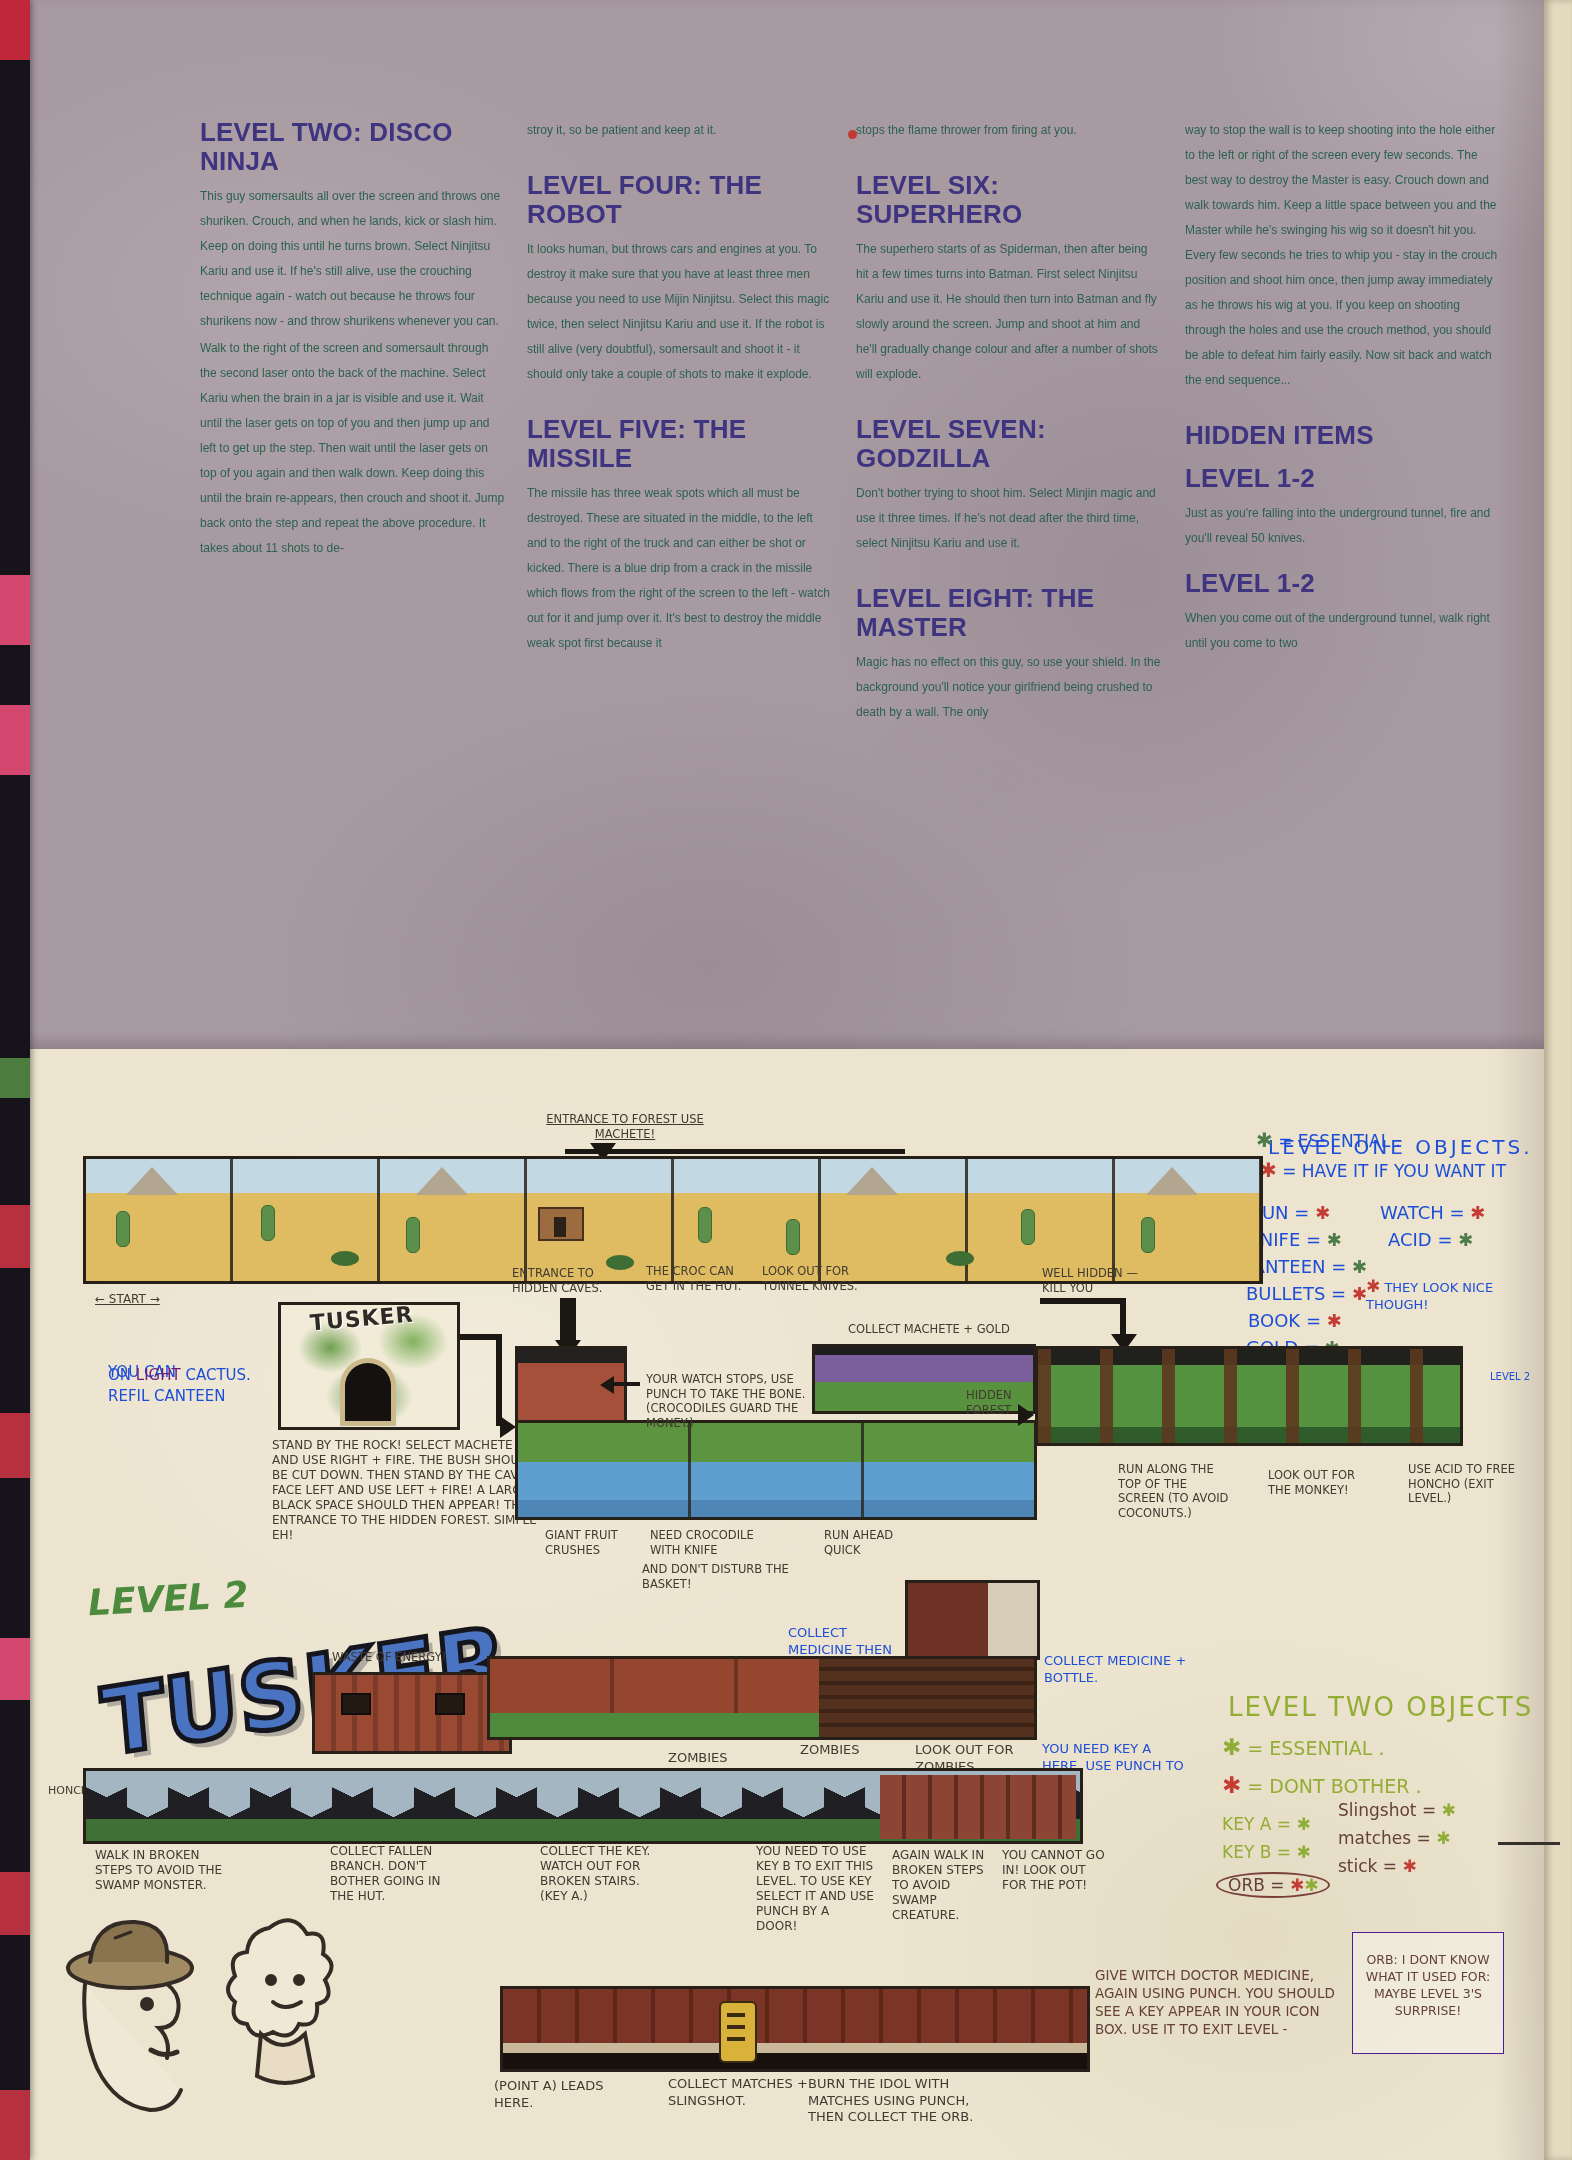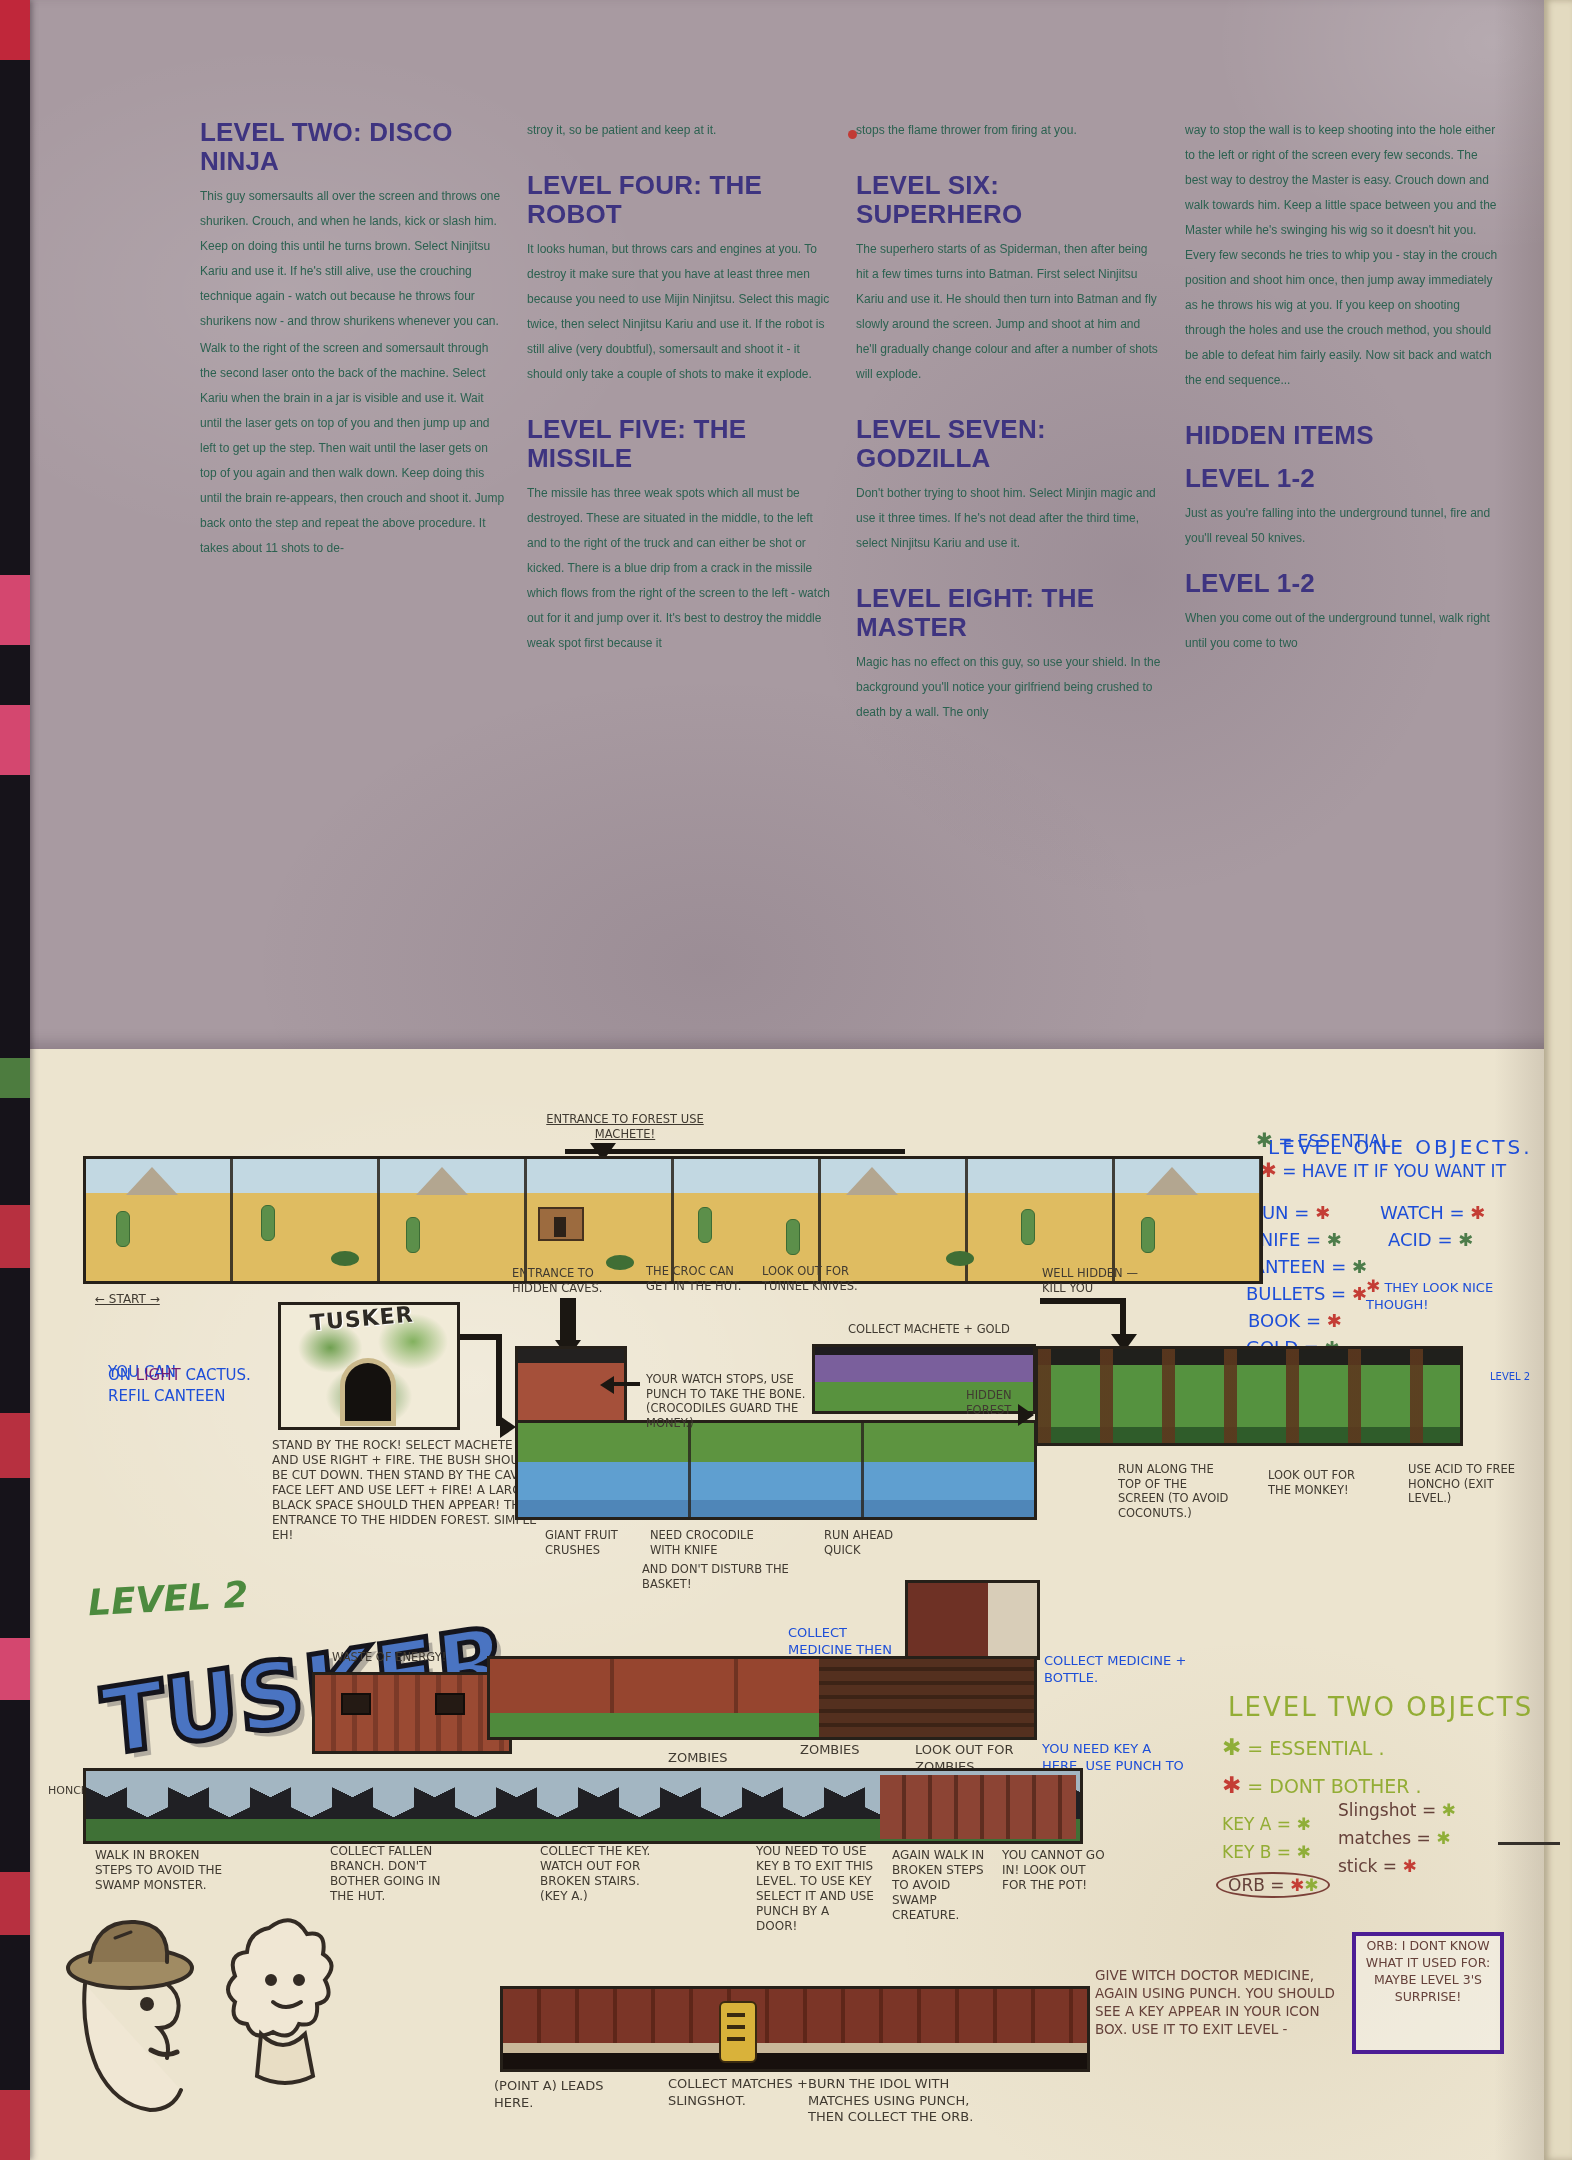--- a/index.html
+++ b/index.html
@@ -106,22 +106,22 @@
       border-bottom:9px solid transparent;border-right:14px solid #1b1712;}
   
   .lvl2-script{position:absolute;font-family:"DejaVu Sans",sans-serif;font-style:italic;
       font-weight:bold;font-size:36px;color:#4c8a3e;transform:rotate(-3deg);}
   .tusker-logo{position:absolute;font-family:"DejaVu Sans",sans-serif;font-weight:900;
       font-size:92px;letter-spacing:0px;color:#4a74c2;-webkit-text-stroke:5px #15151d;
       transform:rotate(-9deg) skewX(-4deg);text-shadow:6px 7px 0 rgba(25,25,35,.28);}
   .tusklbl{position:absolute;font-family:"DejaVu Sans",sans-serif;font-weight:bold;
       font-size:22px;color:#2e2a24;letter-spacing:1px;transform:rotate(-5deg);
       text-shadow:1px 1px 0 #fff;}
-  .orbbox{position:absolute;border:4px solid #4c1d95;background:rgba(255,255,255,.35);
-      padding:1px 8px;box-sizing:border-box;}
+  .orbbox{position:absolute;border:1px solid #4c1d95;background:rgba(255,255,255,.35);
+      padding:18px 8px;box-sizing:border-box;}
   .dash{position:absolute;background:#35302a;}
   .sm{font-size:12px;line-height:15px;}
   .xs{font-size:11.5px;line-height:14.5px;}
   .md{font-size:13px;line-height:16.5px;}
 </style>
 </head>
 <body>
 
 <div id="page">
 

